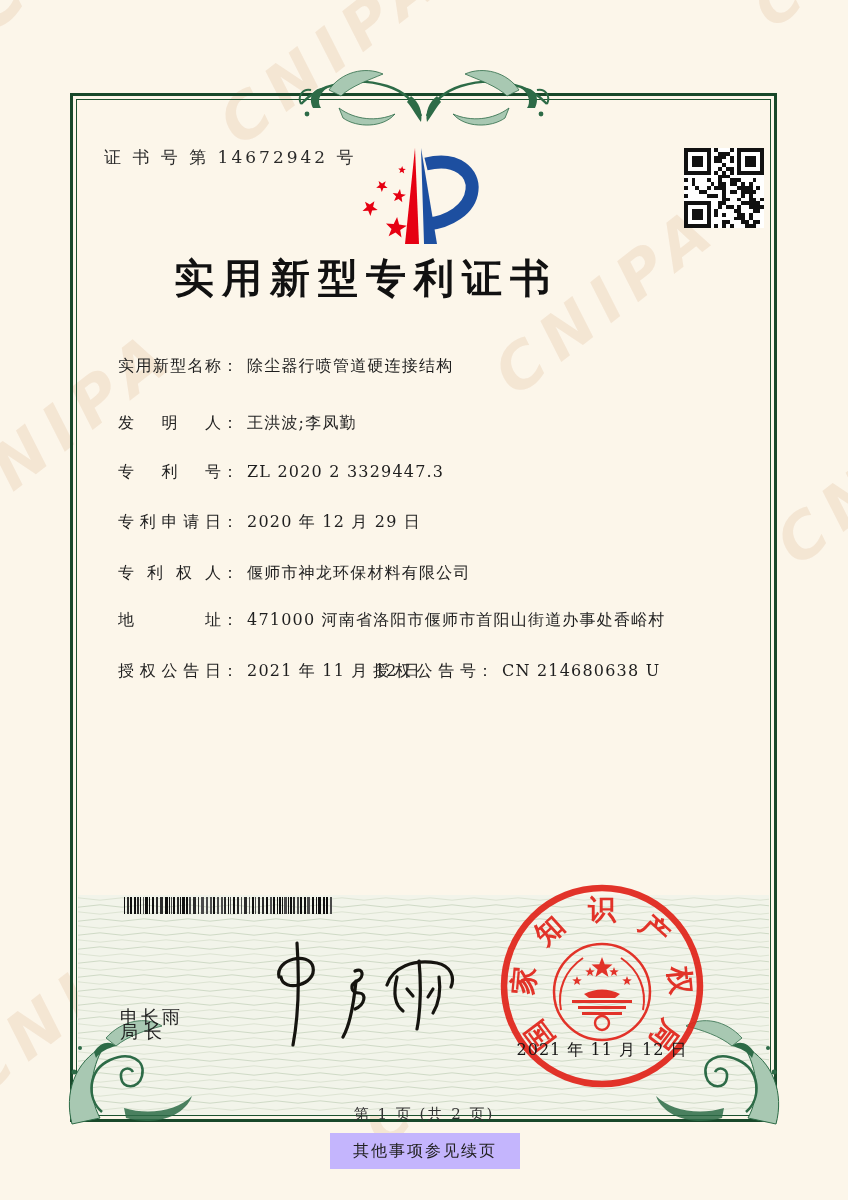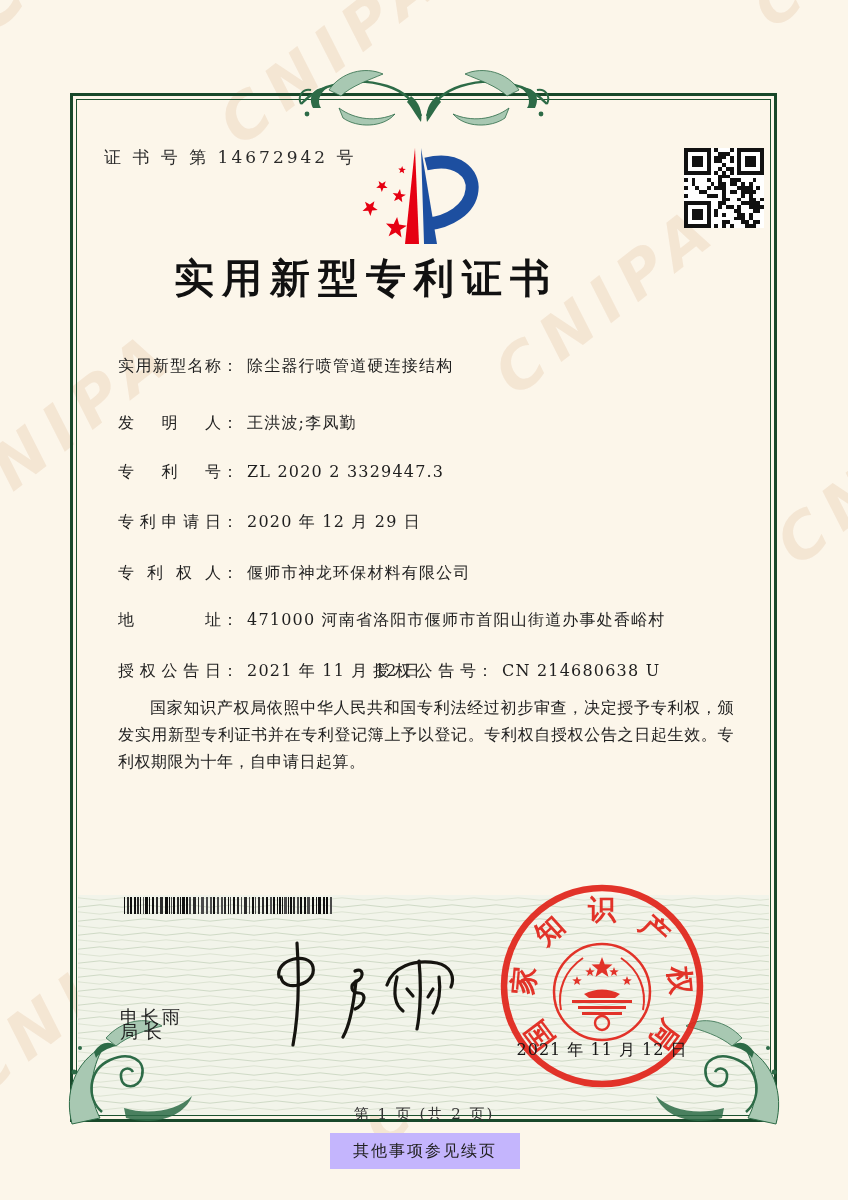--- a/index.html
+++ b/index.html
@@ -291,21 +291,20 @@
   <span class="flabel">地址</span><span class="fcolon">：</span><span class="fvalue">471000 河南省洛阳市偃师市首阳山街道办事处香峪村</span>
 </div>
 <div class="frow content" style="top:661px">
   <span class="flabel">授权公告日</span><span class="fcolon">：</span><span class="fvalue">2021 年 11 月 12 日</span>
   <span class="pair2">
     <span class="flabel">授权公告号</span><span class="fcolon">：</span><span class="fvalue">CN 214680638 U</span>
   </span>
 </div>
 
 <div class="abs paras content">
-  <p>国家知识产权局依照中华人民共和国专利法经过初步审查，决定授予专利权，颁发实用新型专利证书并在专利登记簿上予以登记。专利权自授权公告之日起生效。专利权期限为十年，自申请日起算。</p>
 </div>
 
 <svg id="barcode-svg" class="abs" width="216" height="17" viewBox="0 0 212 17">
     <rect x="0" y="0" width="1" height="17" fill="#101010"></rect>
     <rect x="3" y="0" width="2" height="17" fill="#2b2b2b"></rect>
     <rect x="6" y="0" width="2" height="17" fill="#101010"></rect>
     <rect x="10" y="0" width="2" height="17" fill="#101010"></rect>
     <rect x="13" y="0" width="2" height="17" fill="#2b2b2b"></rect>
     <rect x="16" y="0" width="1" height="17" fill="#101010"></rect>
     <rect x="19" y="0" width="1" height="17" fill="#4a4a4a"></rect>

